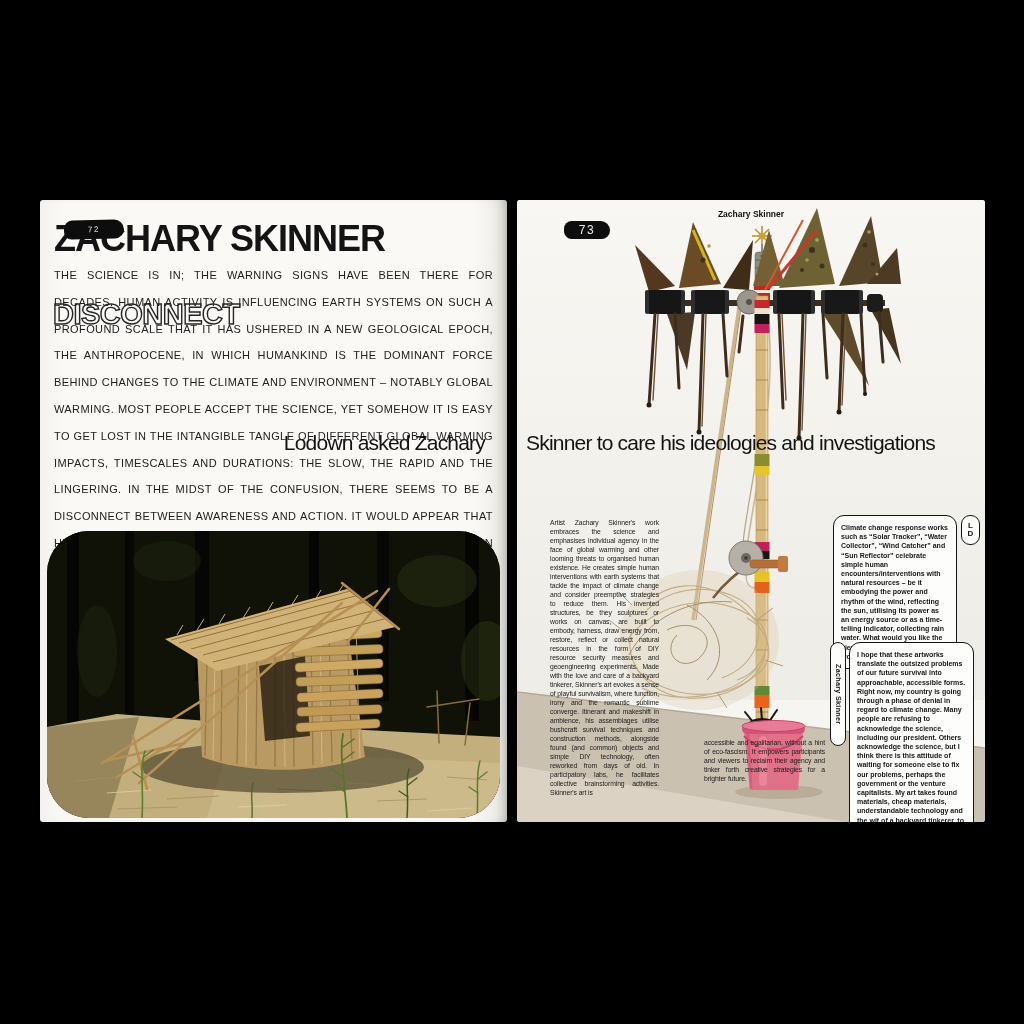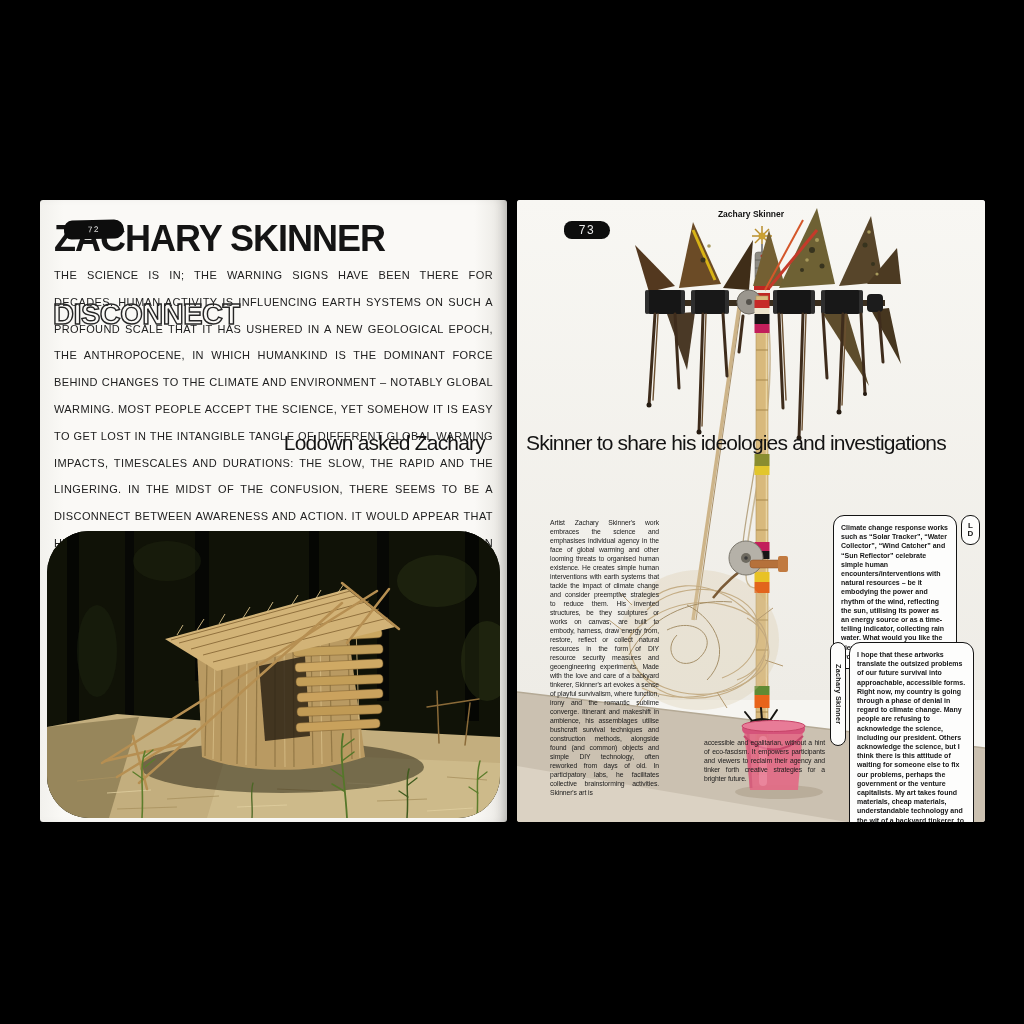--- a/index.html
+++ b/index.html
@@ -393,21 +393,21 @@
         <rect x="225" y="524" width="63" height="10" rx="5" fill="#d5537a"></rect>
         <ellipse cx="256.5" cy="526" rx="31.5" ry="5.5" fill="#e87b97" stroke="#c64468" stroke-width="1"></ellipse>
         <path d="M227 536 C245 554 268 554 286 536" stroke="#c3476b" stroke-width="2" fill="none"></path>
         <rect x="242" y="536" width="8" height="50" rx="4" fill="#f49ab0" opacity=".5"></rect>
         <path d="M231 534 L234 588" stroke="#c94f70" stroke-width="3" opacity=".5"></path>
       </g>
     </svg>
 
     <div class="runhead">Zachary Skinner</div>
     <div class="badge b73">73</div>
-    <div class="headline">Skinner to share his ideologies and investigations</div>
+    <div class="headline">Skinner to care his ideologies and investigations</div>
 
     <div class="col col1">Artist Zachary Skinner's work embraces the science and emphasises individual agency in the face of global warming and other looming threats to organised human existence. He creates simple human interventions with earth systems that tackle the impact of climate change and consider preemptive strategies to reduce them. His invented structures, be they sculptures or works on canvas, are built to embody, harness, draw energy from, restore, reflect or collect natural resources in the form of DIY resource security measures and geoengineering experiments. Made with the love and care of a backyard tinkerer, Skinner's art evokes a sense of playful survivalism, where function, irony and the romantic sublime converge. Itinerant and makeshift in ambience, his assemblages utilise bushcraft survival techniques and construction methods, alongside found (and common) objects and simple DIY technology, often reworked from days of old. In participatory labs, he facilitates collective brainstorming activities. Skinner's art is</div>
     <div class="col col2">accessible and egalitarian, without a hint of eco-fascism. It empowers participants and viewers to reclaim their agency and tinker forth creative strategies for a brighter future.</div>
 
     <div class="qbox">Climate change response works such as “Solar Tracker”, “Water Collector”, “Wind Catcher” and “Sun Reflector” celebrate simple human encounters/interventions with natural resources – be it embodying the power and rhythm of the wind, reflecting the sun, utilising its power as an energy source or as a time-telling indicator, collecting rain water. What would you like the viewer to take away from these works?</div>
     <div class="ldbadge">
       <span>L</span>
       <span>D</span>
     </div>
     <div class="vlabel">Zachary Skinner</div>

